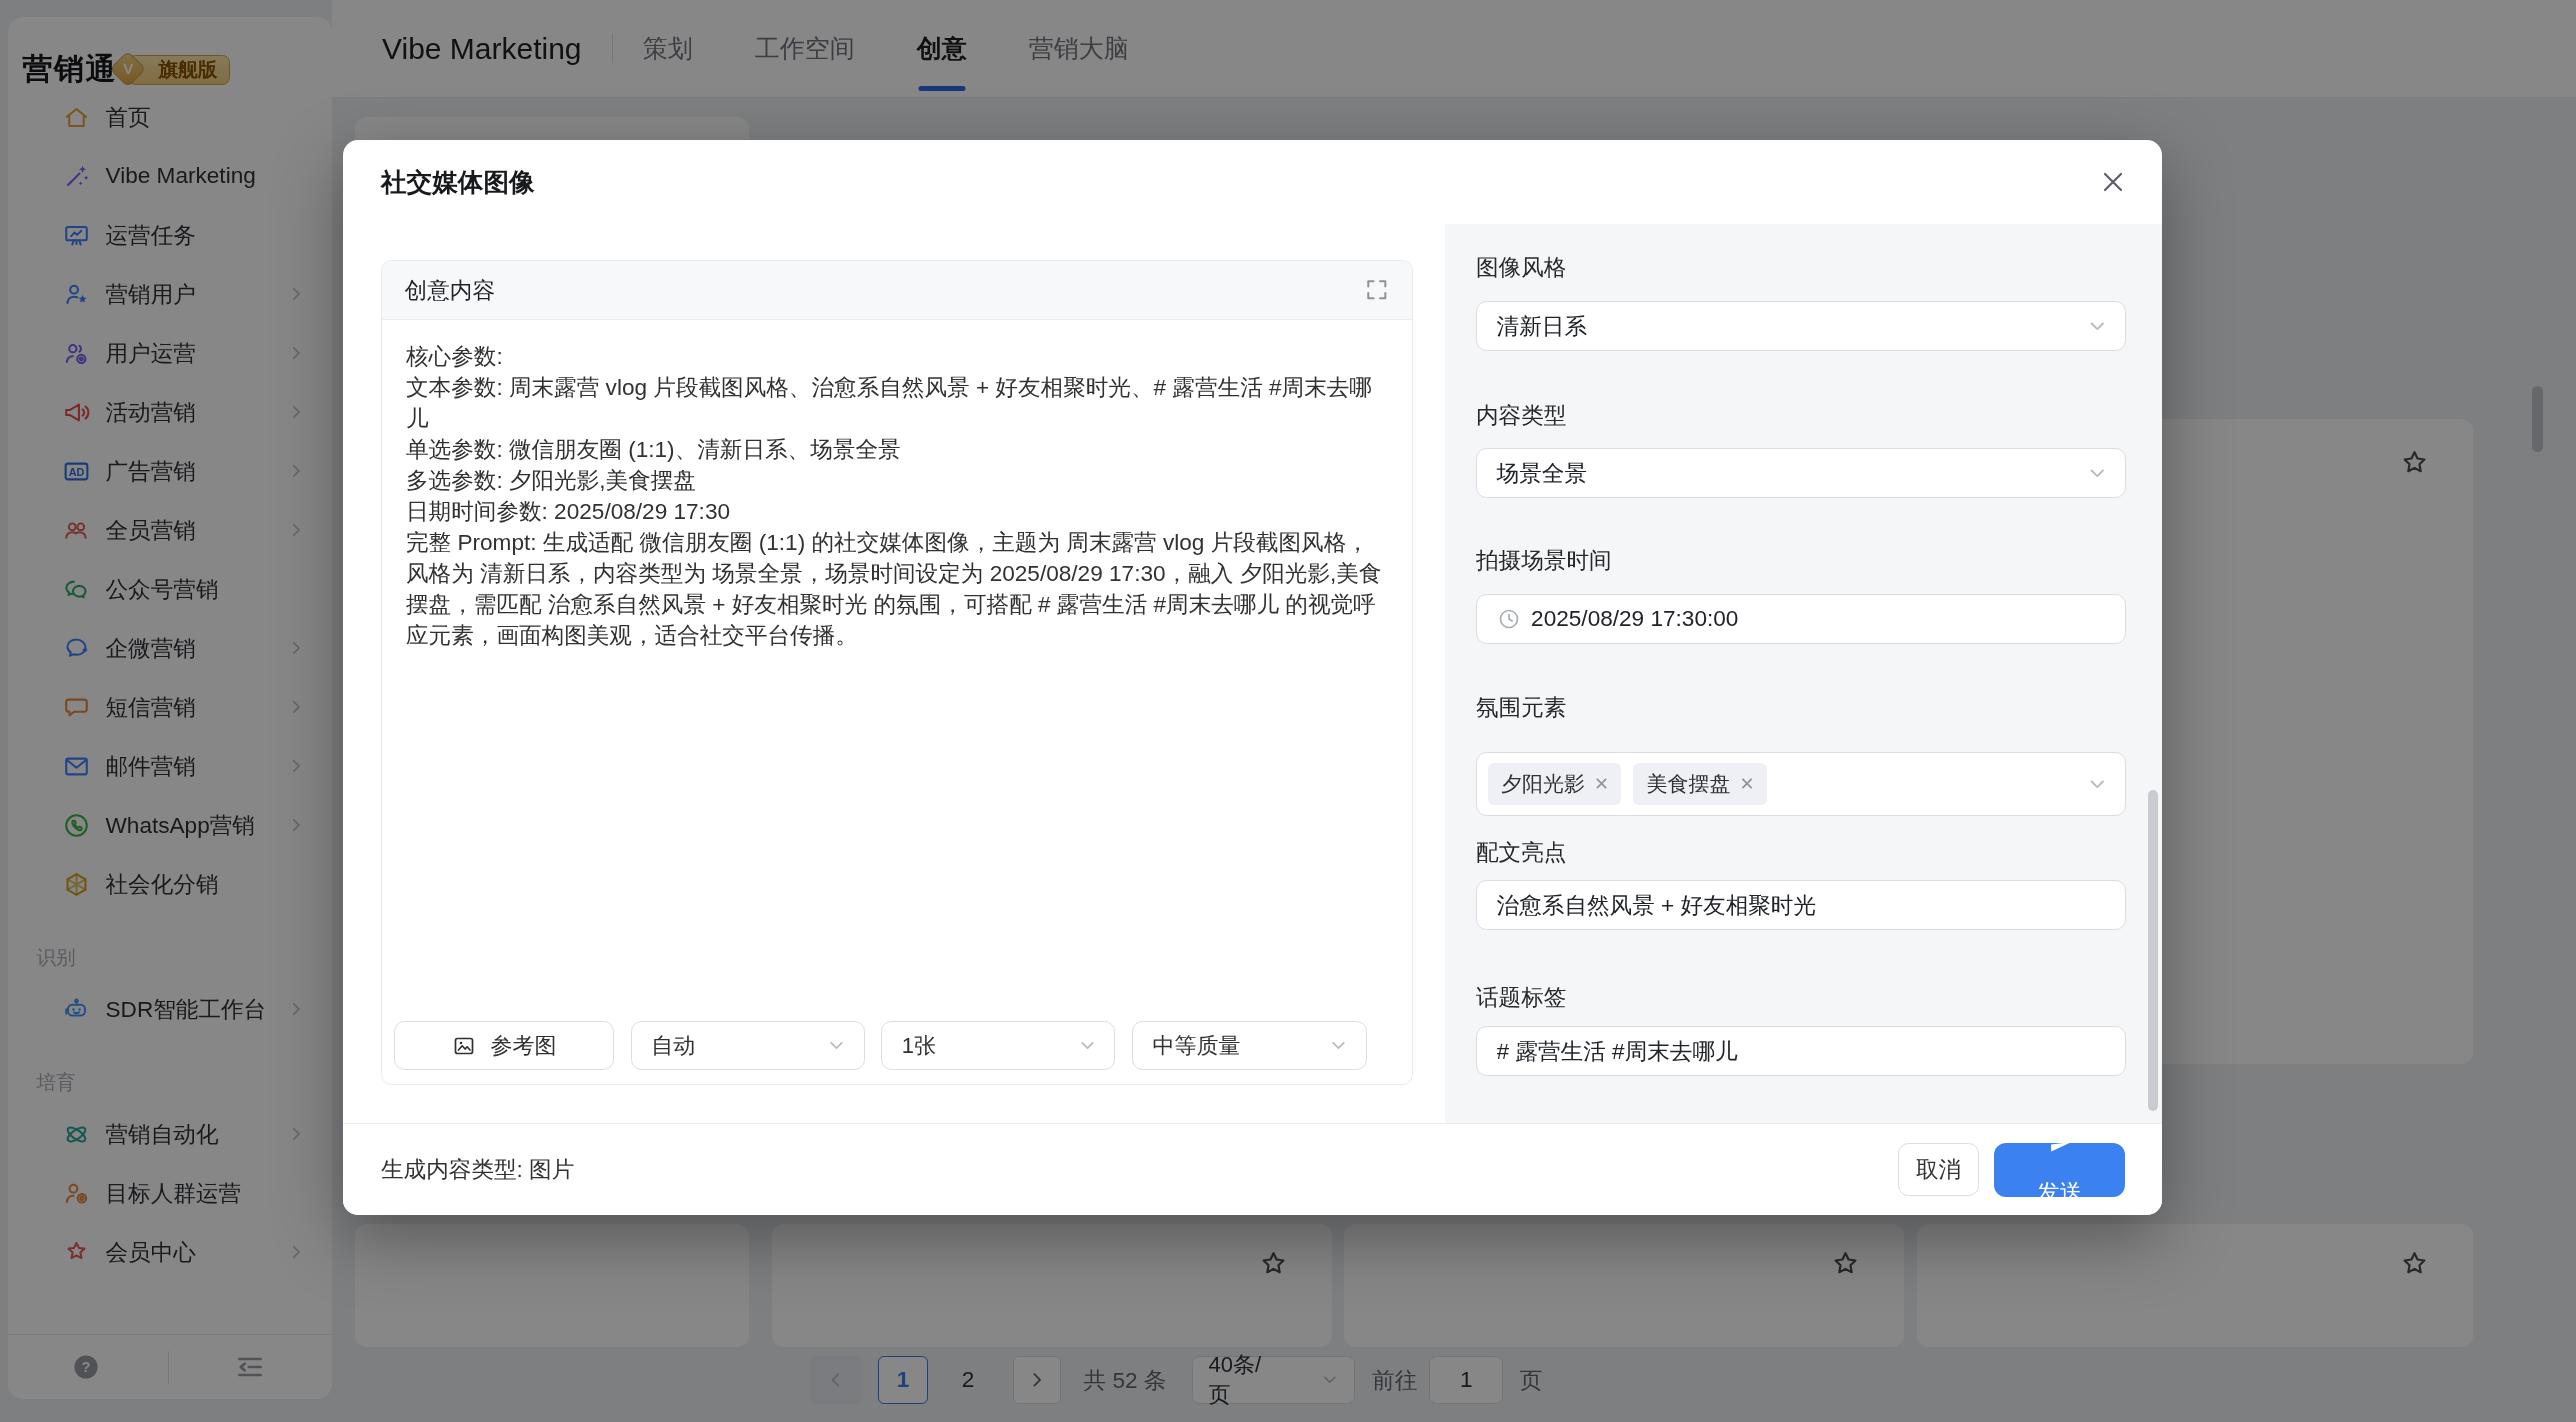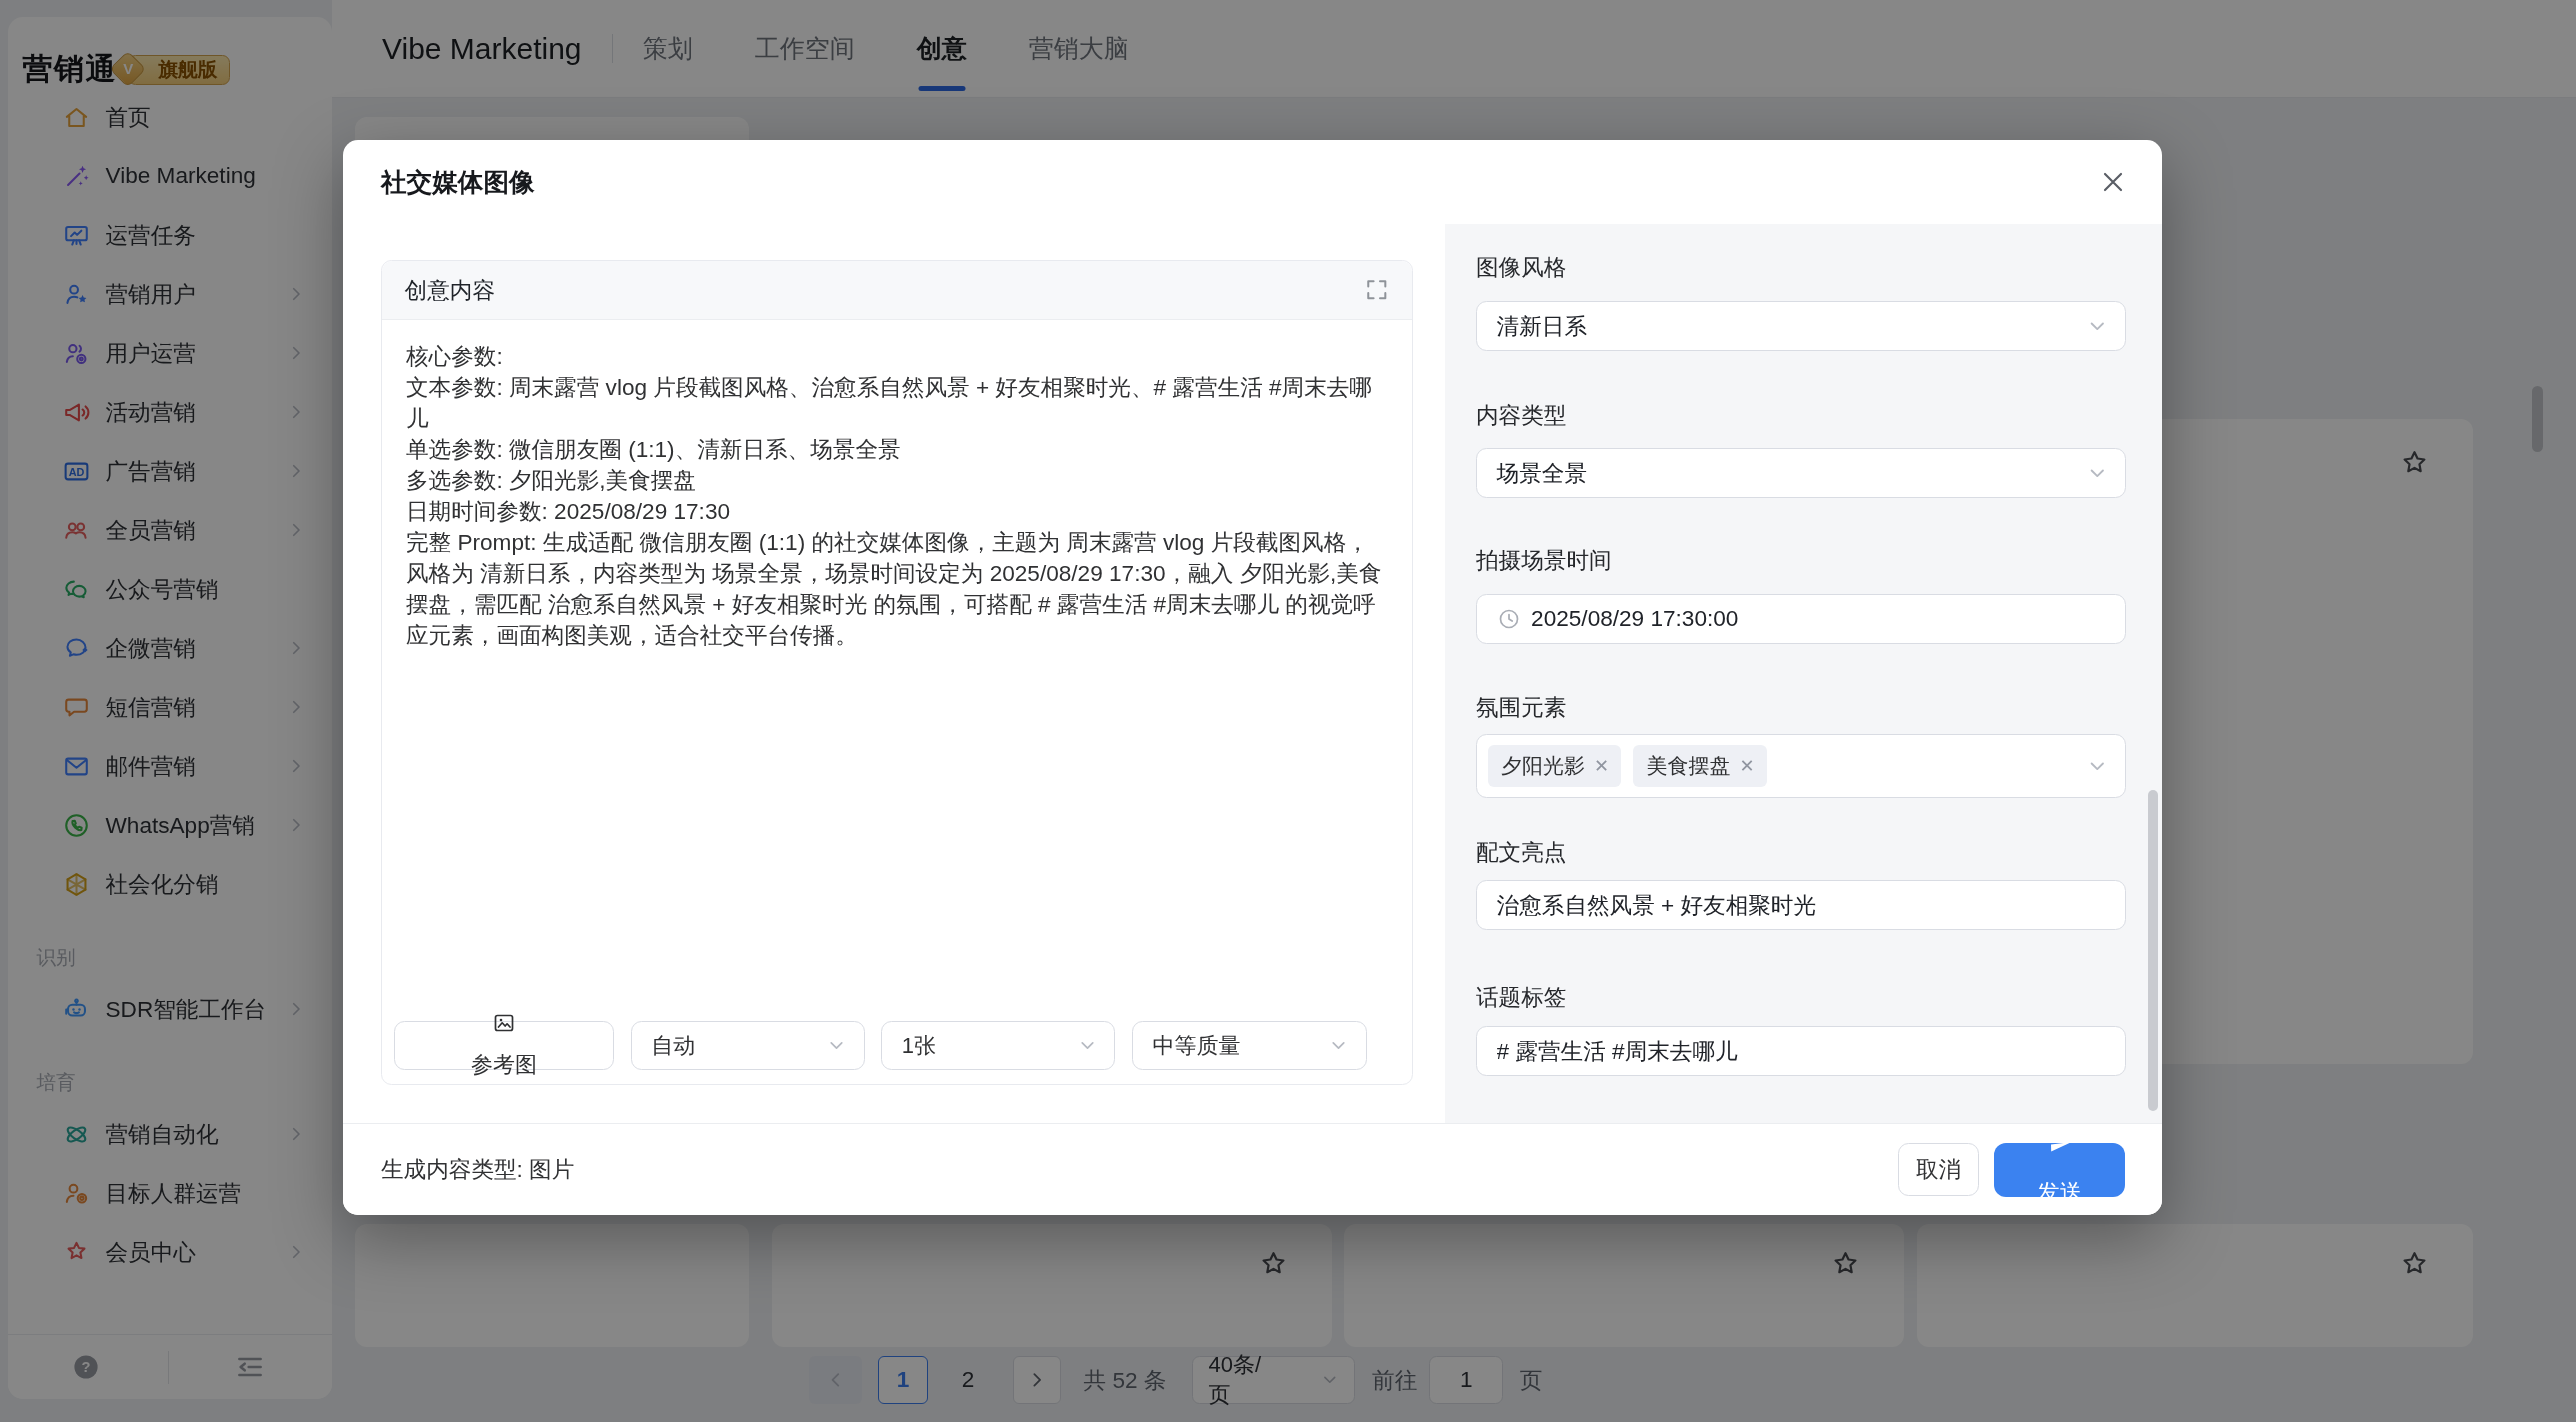--- a/index.html
+++ b/index.html
@@ -94,21 +94,21 @@
     border-bottom:1.1px solid #ebedf0; border-radius:10.5px 10.5px 0 0; display:flex; align-items:center;
     justify-content:space-between; padding:0 22.6px; }
   #cc-title { font-size:22.6px; color:#1f2329; }
   #cc-expand { width:25.6px; height:25.6px; color:#8f9399; cursor:pointer; }
   #cc-expand svg { width:25.6px; height:25.6px; }
   #cc-body { position:absolute; left:0; top:60px; right:0; padding:19.6px 24px 0 24px; }
   .cc-line { font-size:22.6px; line-height:31px; color:#303133; word-break:break-word; }
   #cc-controls { position:absolute; left:12px; top:760px; height:49px; display:flex; gap:16.6px; }
   .ctl { height:49px; border:1.1px solid #d9dce3; border-radius:10.5px; background:#fff; display:flex;
     align-items:center; font-size:22px; color:#303133; cursor:pointer; }
-  #ctl-ref { width:220px; justify-content:center; gap:15px;flex-direction:column; }
+  #ctl-ref { width:220px; justify-content:center; gap:15px; }
   #ctl-ref .ic { width:24px; height:24px; color:#303133; }
   #ctl-ref .ic svg { width:24px; height:24px; }
   .ctl.dd { justify-content:space-between; padding:0 16.6px 0 19.6px; }
   #ctl-mode { width:234px; } #ctl-count { width:234px; } #ctl-quality { width:235px; }
   .dd .chev { width:21px; height:21px; color:#b6bac2; }
   .dd .chev svg { width:21px; height:21px; }
 
   
   #right-col { position:absolute; left:1102px; top:84px; width:717px; height:899px; background:#f5f6f8; }
   .fgroup { position:absolute; left:31px; width:650px; }
@@ -591,21 +591,21 @@
               <path d="M12 7.5V12l3.2 2"></path>
             </svg>
           </span>
         <input class="bare" value="2025/08/29 17:30:00" style="">
       </div>
     </div>
 
     <div class="fgroup" style="top:470px">
       <div class="flabel">氛围元素</div>
     </div>
-    <div class="fgroup" style="top:510px">
+    <div class="fgroup" style="top:528px">
       <div id="atmo-box" class="fbox">
         <span id="atmo-tags" style="display:flex">
             <span class="tag">夕阳光影<span class="tag-x">✕</span></span>
             <span class="tag">美食摆盘<span class="tag-x">✕</span></span>
           </span>
         <span class="chev">
             <svg viewBox="0 0 24 24" fill="none" stroke="currentColor" stroke-width="1.7" stroke-linecap="round" stroke-linejoin="round">
               <path d="M6 9l6 6 6-6" stroke-width="2"></path>
             </svg>
           </span>

